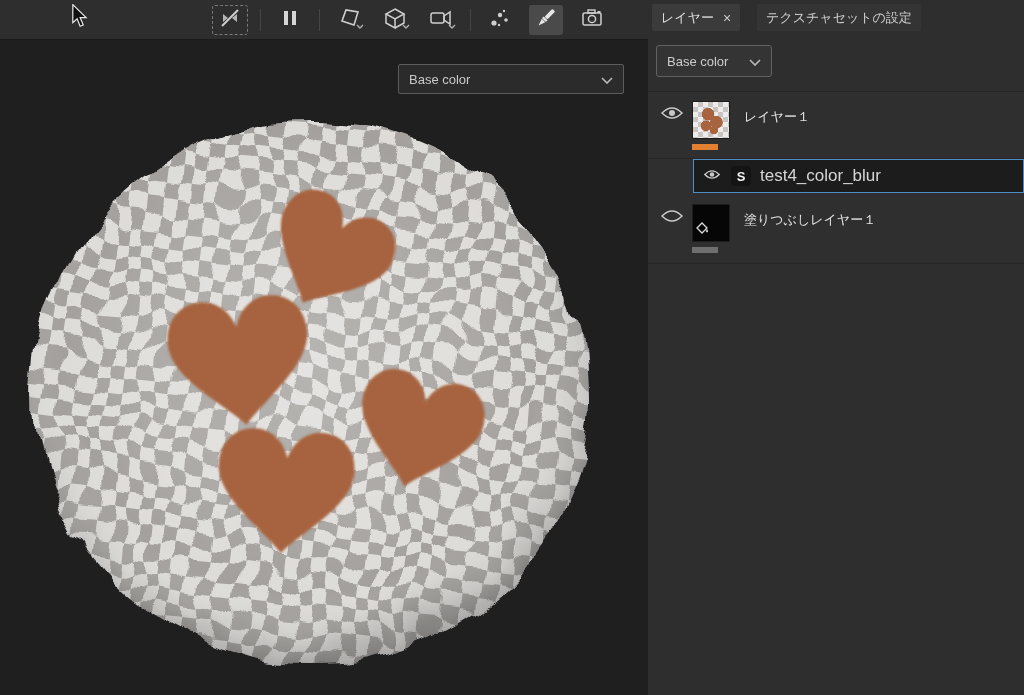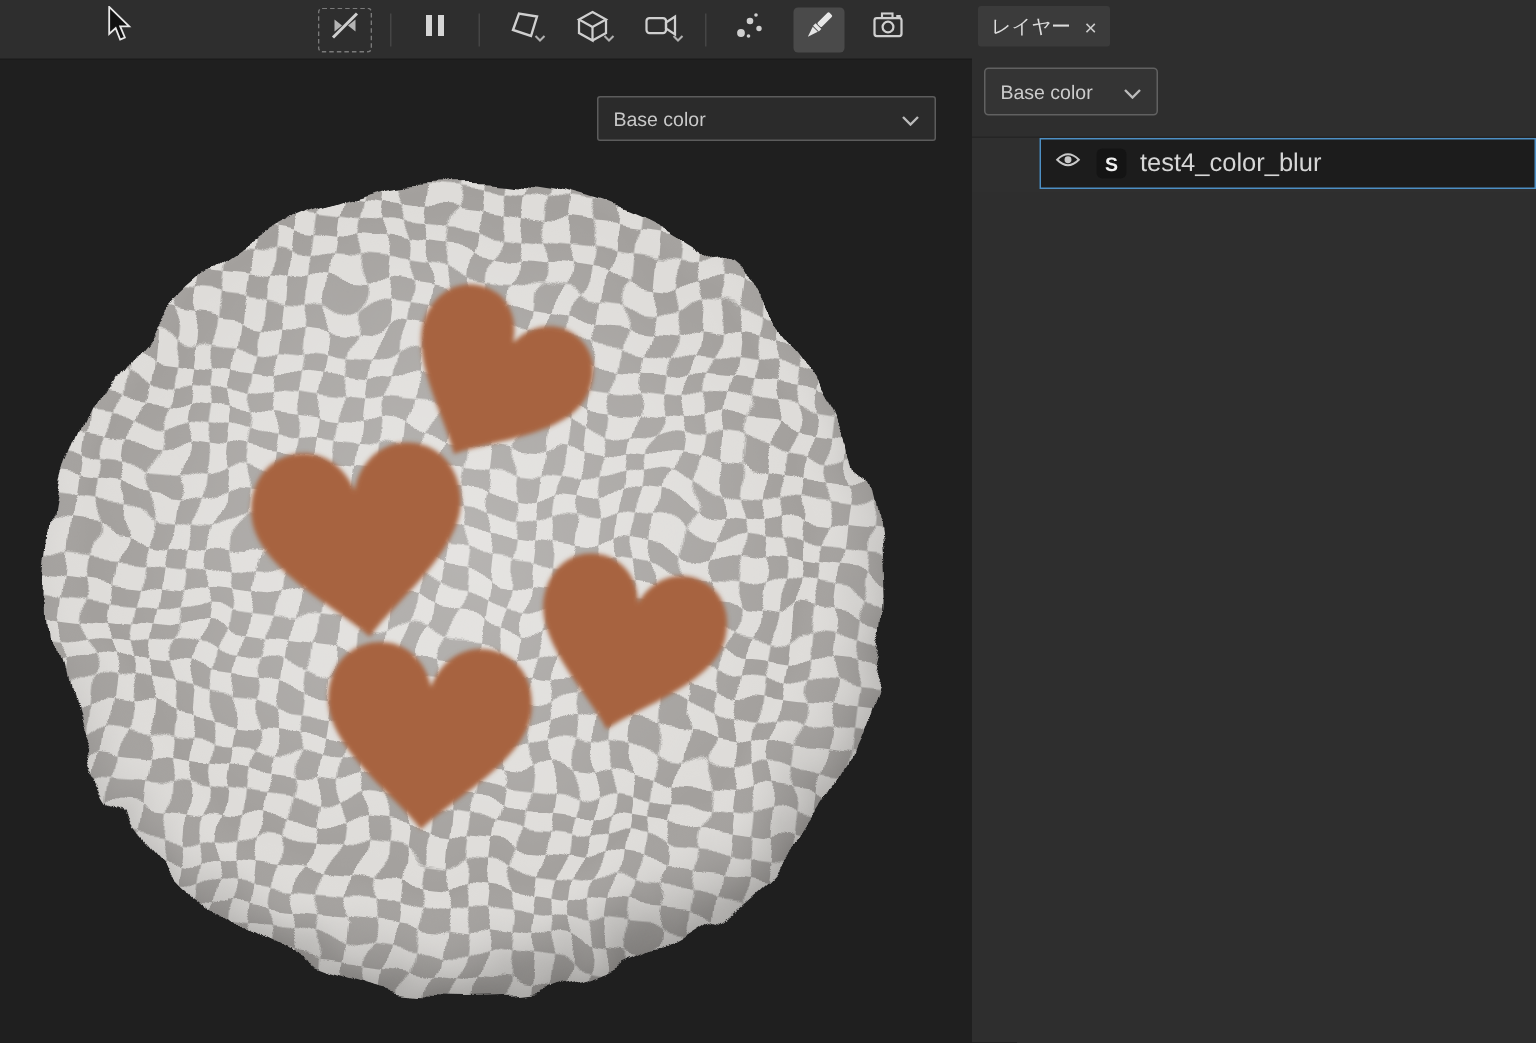--- a/index.html
+++ b/index.html
@@ -238,47 +238,80 @@
   </div>
 </div>
 
 <div class="panel">
 
   <div class="tabs">
     <div class="tab active">
       <span>レイヤー</span>
       <span class="close">×</span>
     </div>
+    <div class="tab inactive">
+      <span>テクスチャセットの設定</span>
+    </div>
   </div>
 
   <div class="pn-select">
     <span>Base color</span>
     <span>
       <svg width="12" height="7" viewBox="0 0 12 7">
           <polyline points="1,1 6,6 11,1" fill="none" stroke="#bbbbbb" stroke-width="1.6"></polyline>
         </svg>
     </span>
   </div>
 
   <div class="layers">
 
+    <div class="lrow parent">
+      <span class="eye">
+        <svg width="24" height="18" viewBox="0 0 24 18">
+          <path d="M2,9 Q12,-1 22,9 Q12,19 2,9 Z" fill="none" stroke="#c8c8c8" stroke-width="1.5"></path>
+          <circle cx="12" cy="9" r="3" fill="#c8c8c8"></circle>
+        </svg>
+      </span>
+      <span class="thumb checker">
+          <span class="dots"></span>
+        </span>
+      <span class="accent-bar accent-orange"></span>
+      <span class="lname">レイヤー１</span>
+    </div>
 
     <div class="child-row">
       <div class="sel-box">
         <span>
           <svg width="20" height="13" viewBox="0 0 24 18">
             <path d="M2,9 Q12,-1 22,9 Q12,19 2,9 Z" fill="none" stroke="#c8c8c8" stroke-width="1.8"></path>
             <circle cx="12" cy="9" r="3.2" fill="#c8c8c8"></circle>
           </svg>
         </span>
         <span class="s-icon">S</span>
         <span class="cname">test4_color_blur</span>
       </div>
     </div>
 
+    <div class="lrow fill">
+      <span class="eye">
+        <svg width="24" height="18" viewBox="0 0 24 18">
+          <path d="M2,9 Q12,-1 22,9 Q12,19 2,9 Z" fill="none" stroke="#c8c8c8" stroke-width="1.5"></path>
+        </svg>
+      </span>
+      <span class="thumb black">
+        <span class="bucket">
+          <svg width="14" height="14" viewBox="0 0 14 14">
+            <path d="M2,7 L7,2 L12,7 L7,12 Z" fill="none" stroke="#dddddd" stroke-width="1.3"></path>
+            <path d="M12,8 q2,2.6 0,3.6 q-2,-1 0,-3.6" fill="#dddddd"></path>
+          </svg>
+        </span>
+      </span>
+      <span class="accent-bar accent-gray"></span>
+      <span class="lname">塗りつぶしレイヤー１</span>
+    </div>
 
   </div>
 </div>
 
 <div class="cursor">
   <svg width="20" height="24" viewBox="0 0 13 20">
     <path d="M0.5,0.5 L0.5,15.5 L4.1,12.3 L6.6,18.6 L9.2,17.5 L6.6,11.3 L11.6,11.3 Z" fill="#101010" stroke="#e8e8e8" stroke-width="1"></path>
   </svg>
 </div>
 

